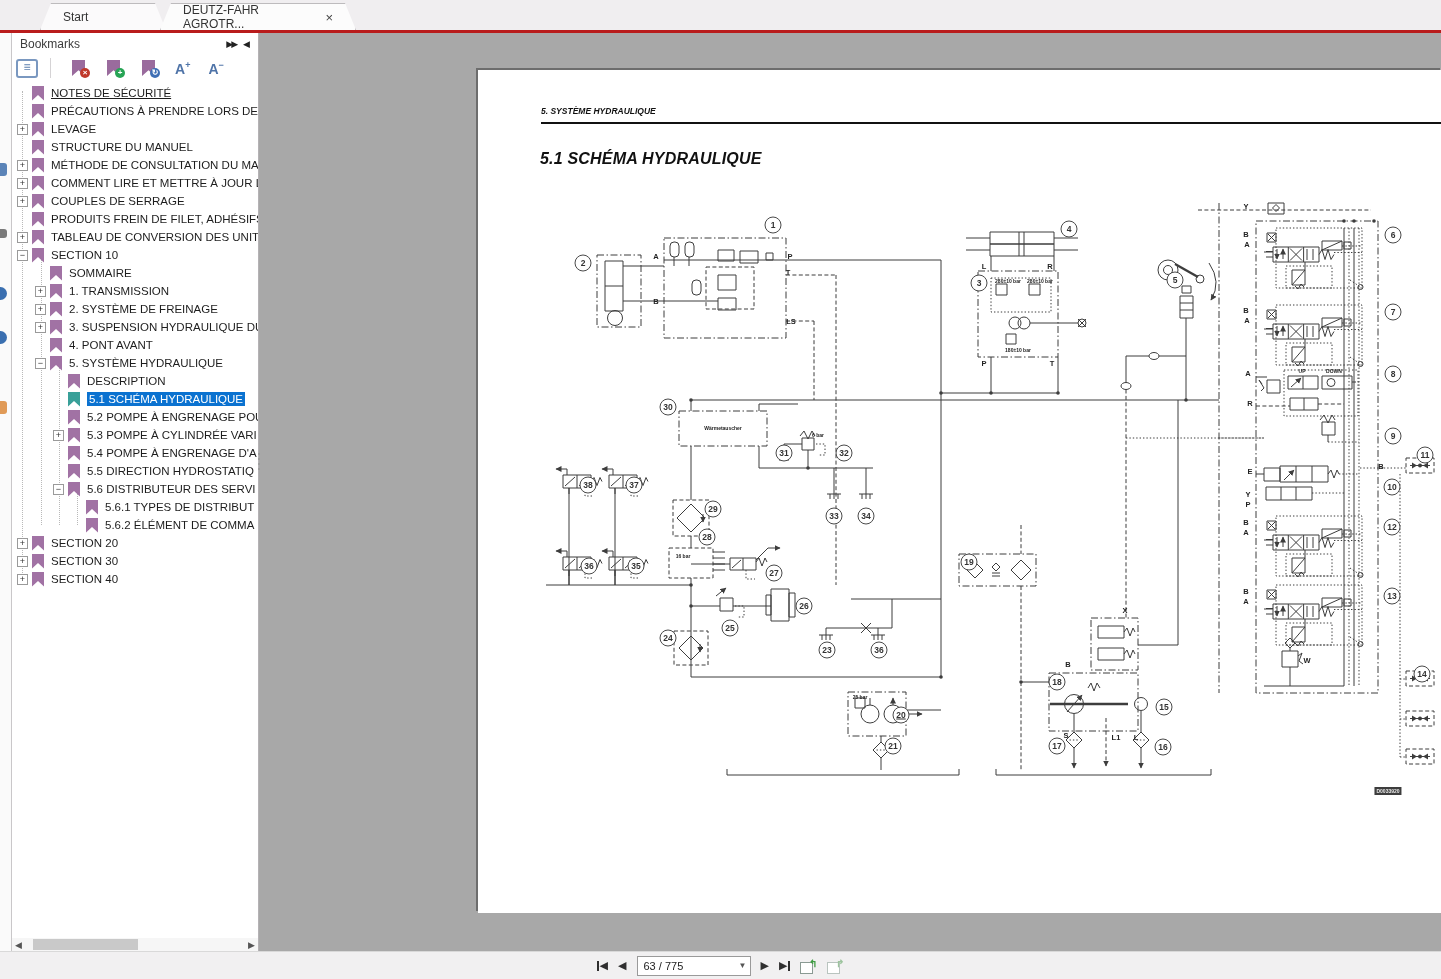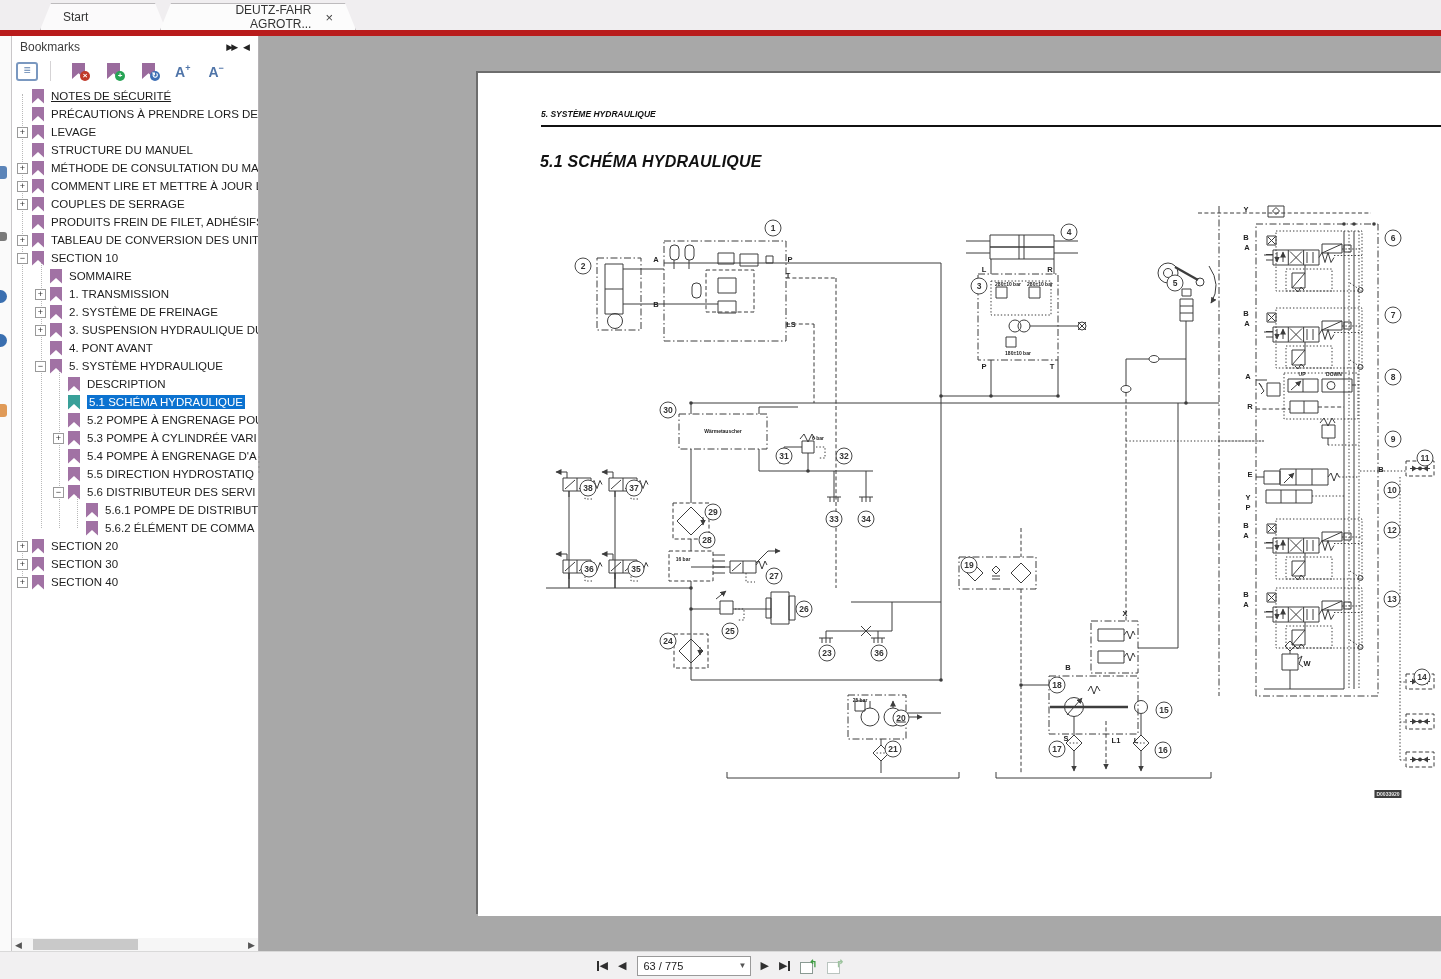--- a/index.html
+++ b/index.html
@@ -1,22 +1,22 @@
 <!DOCTYPE html>
 <html><head>
 <meta charset="utf-8">
 <style>
   html,body{margin:0;padding:0;}
   body{width:1441px;height:979px;overflow:hidden;font-family:"Liberation Sans",sans-serif;background:#ececec;position:relative;}
   .app{position:absolute;inset:0;display:flex;flex-direction:column;}
   
-  .tabbar{height:30px;background:#f0eef0;border-bottom:6px solid #b91c1c;display:flex;align-items:flex-end;flex:0 0 auto;}
+  .tabbar{height:30px;background:#f0eef0;border-bottom:3px solid #b91c1c;display:flex;align-items:flex-end;flex:0 0 auto;}
   .tab{height:26px;display:flex;align-items:center;padding:0 22px;font-size:12px;color:#333;background:#fbfafb;border:1px solid #bdbbbd;border-bottom:none;clip-path:polygon(11px 0,calc(100% - 11px) 0,100% 100%,0 100%);margin-right:-6px;}
   .tab.start{margin-left:40px;width:80px;}
-  .tab.active{background:#fcfcfc;width:150px;justify-content:space-between;text-align:right;}
+  .tab.active{background:#fcfcfc;width:150px;justify-content:space-between;}
   .tab .close{font-size:13px;color:#444;margin-left:14px;}
   
   .mainrow{flex:1 1 auto;display:flex;min-height:0;}
   .edgestrip{width:11px;background:#fafafa;border-right:1px solid #c9c7c9;position:relative;flex:0 0 auto;}
   .edgeicon{position:absolute;left:-6px;width:13px;height:13px;border-radius:3px;}
   
   .sidebar{width:246px;background:#fff;border-right:1px solid #b5b2b5;display:flex;flex-direction:column;flex:0 0 auto;position:relative;}
   .panel-header{height:21px;display:flex;align-items:center;padding:0 8px;font-size:12px;color:#3c3c3c;flex:0 0 auto;}
   .panel-header .sp{flex:1;}
   .ph-ico{color:#222;font-size:9px;margin-left:7px;letter-spacing:-2px;}
@@ -247,21 +247,21 @@
             <span class="tlabel">5.5 DIRECTION HYDROSTATIQ</span>
           </div>
           <div class="trow" style="padding-left: 41px;">
             <div class="exp">−</div>
             <div class="tflag"></div>
             <span class="tlabel">5.6 DISTRIBUTEUR DES SERVI</span>
           </div>
           <div class="trow" style="padding-left: 59px;">
             <div class="exp blank"></div>
             <div class="tflag"></div>
-            <span class="tlabel">5.6.1 POMPE DE DISTRIBUT</span>
+            <span class="tlabel">5.6.1 TYPES DE DISTRIBUT</span>
           </div>
           <div class="trow" style="padding-left: 59px;">
             <div class="exp blank"></div>
             <div class="tflag"></div>
             <span class="tlabel">5.6.2 ÉLÉMENT DE COMMA</span>
           </div>
           <div class="trow" style="padding-left: 5px;">
             <div class="exp">+</div>
             <div class="tflag"></div>
             <span class="tlabel">SECTION 20</span>

